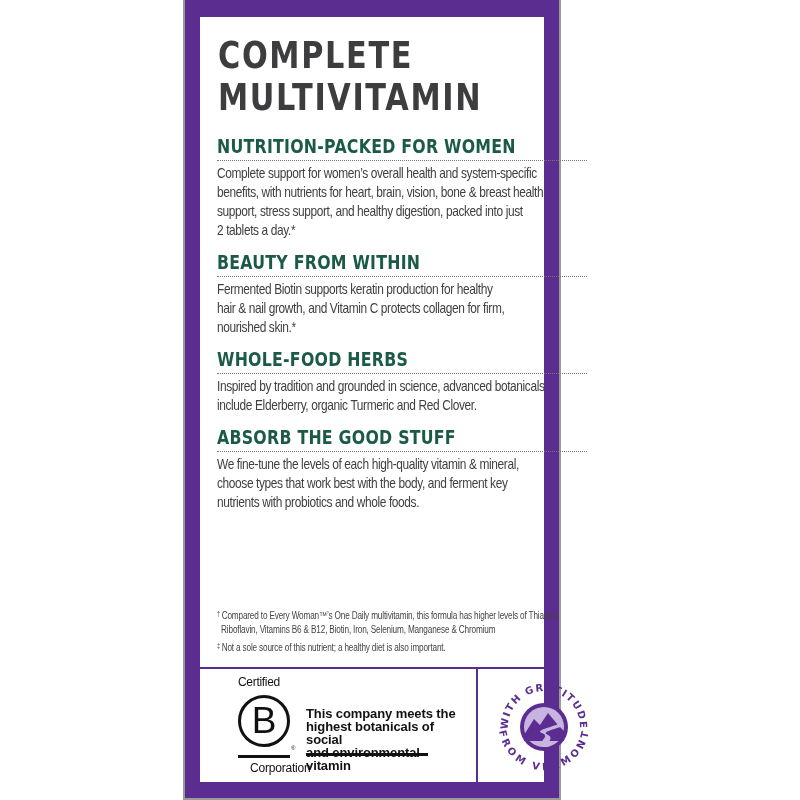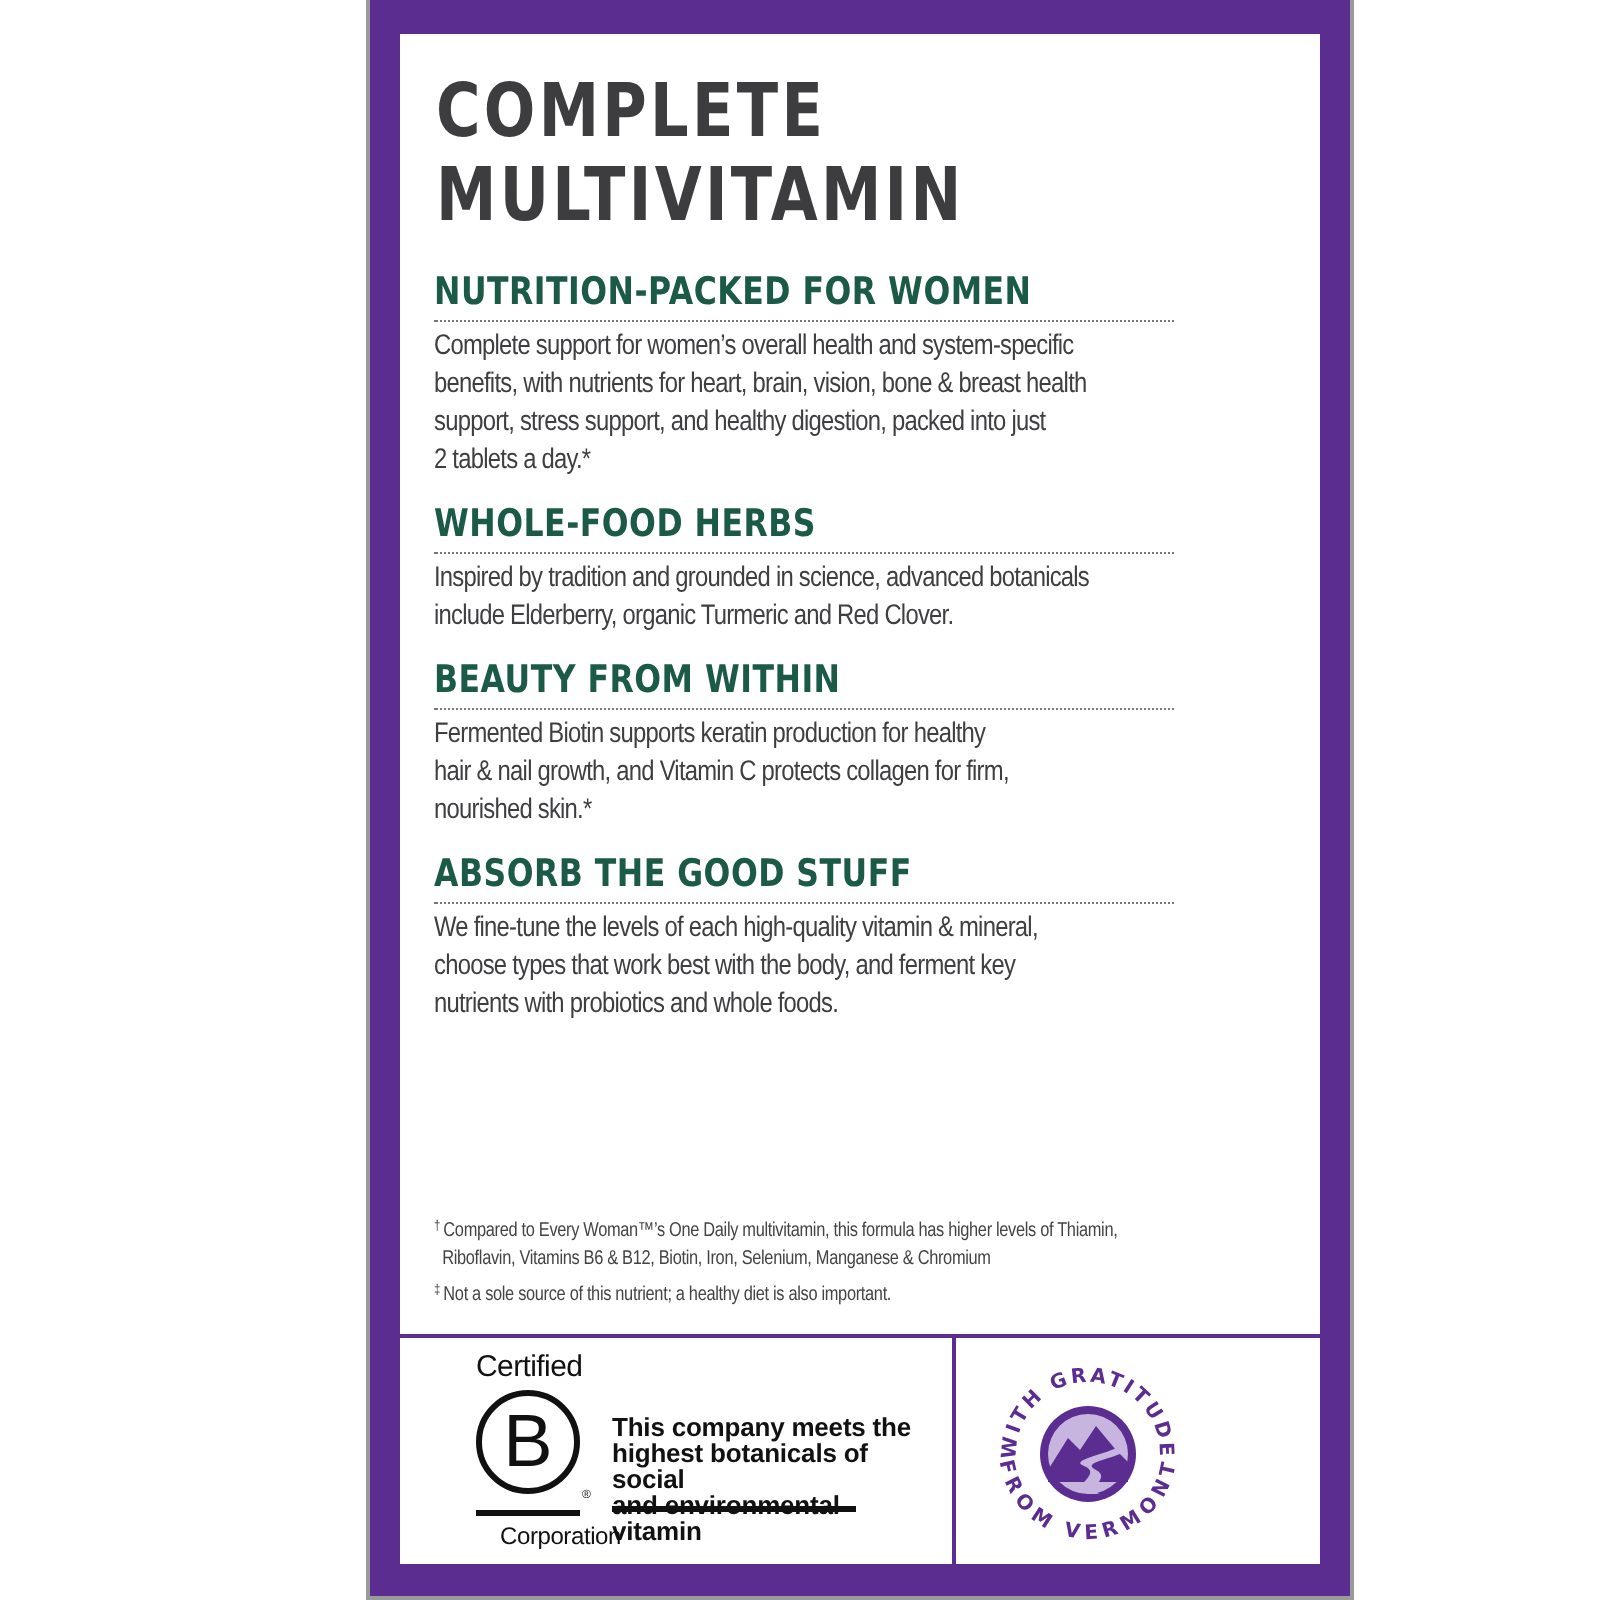--- a/index.html
+++ b/index.html
@@ -1,21 +1,21 @@
 <!DOCTYPE html>
 <html><head>
   <meta charset="utf-8">
   <style>
     html, body { margin: 0; padding: 0; }
     body {
       width: 800px; height: 800px; background: #ffffff; position: relative; overflow: hidden;
       font-family: "Liberation Sans", sans-serif;
     }
     .panel {
-      position: absolute; left: 183px; top: 0; width: 494px; height: 800px;
+      position: absolute; left: 183px; top: 0; width: 378px; height: 800px;
       background: #9a9a9a; box-sizing: border-box;
     }
     .frame {
       position: absolute; left: 2px; top: 0; right: 2px; bottom: 2px;
       background: #5c2d91;
     }
     .content {
       position: absolute; left: 15px; top: 17px; right: 15px; height: 650px;
       background: #ffffff;
     }
@@ -48,21 +48,21 @@
     }
     .footnote .mark { font-size: 7px; vertical-align: 3px; margin-right: 2px; }
     .footnote .indent { padding-left: 5px; display: block; }
 
     .bottom {
       position: absolute; left: 15px; top: 669px; right: 15px; height: 113px;
       background: #ffffff;
     }
     .vdiv { position: absolute; left: 276px; top: 0; bottom: 0; width: 2px; background: #5c2d91; }
     .bcorp { position: absolute; left: 0; top: 0; width: 276px; height: 113px; }
-    .bcorp .certified { position: absolute; left: 38px; top: 6px; font-size: 15px; font-weight: normal; color: #111; letter-spacing: -0.3px; }
+    .bcorp .certified { position: absolute; left: 38px; top: 6px; font-size: 12px; font-weight: normal; color: #111; letter-spacing: -0.3px; }
     .bcorp .b-circle {
       position: absolute; left: 38px; top: 26px; width: 52px; height: 52px; box-sizing: border-box;
       border: 3.5px solid #111; border-radius: 50%;
     }
     .bcorp .b-letter { position: absolute; left: 0; right: 0; top: 3px; text-align: center; font-size: 37px; line-height: 40px; color: #111; font-weight: normal; }
     .bcorp .reg { position: absolute; left: 91px; top: 76px; font-size: 6px; color: #111; }
     .bcorp .bar1 { position: absolute; left: 38px; top: 86px; width: 52px; height: 3px; background: #111; }
     .bcorp .corporation { position: absolute; left: 38px; top: 92px; font-size: 12px; color: #111; letter-spacing: -0.2px; margin-left: 12px; }
     .bcorp .statement {
       position: absolute; left: 106px; top: 38px; width: 160px;
@@ -91,35 +91,35 @@
           <p>
             <span>Complete support for women’s overall health and system-specific</span><br>
             <span>benefits, with nutrients for heart, brain, vision, bone &amp; breast health</span><br>
             <span>support, stress support, and healthy digestion, packed into just</span><br>
             <span>2 tablets a day.*</span>
           </p>
         </div>
 
 
         <div class="section">
-          <h2>WHOLE-FOOD HERBS</h2>
-          <div class="rule"></div>
-          <p>
-            <span>Inspired by tradition and grounded in science, advanced botanicals</span><br>
-            <span>include Elderberry, organic Turmeric and Red Clover.</span>
-          </p>
-        </div>
-
-        <div class="section">
           <h2>BEAUTY FROM WITHIN</h2>
           <div class="rule"></div>
           <p>
             <span>Fermented Biotin supports keratin production for healthy</span><br>
             <span>hair &amp; nail growth, and Vitamin C protects collagen for firm,</span><br>
             <span>nourished skin.*</span>
+          </p>
+        </div>
+
+        <div class="section">
+          <h2>WHOLE-FOOD HERBS</h2>
+          <div class="rule"></div>
+          <p>
+            <span>Inspired by tradition and grounded in science, advanced botanicals</span><br>
+            <span>include Elderberry, organic Turmeric and Red Clover.</span>
           </p>
         </div>
 
         <div class="section">
           <h2>ABSORB THE GOOD STUFF</h2>
           <div class="rule"></div>
           <p>
             <span>We fine-tune the levels of each high-quality vitamin &amp; mineral,</span><br>
             <span>choose types that work best with the body, and ferment key</span><br>
             <span>nutrients with probiotics and whole foods.</span>

